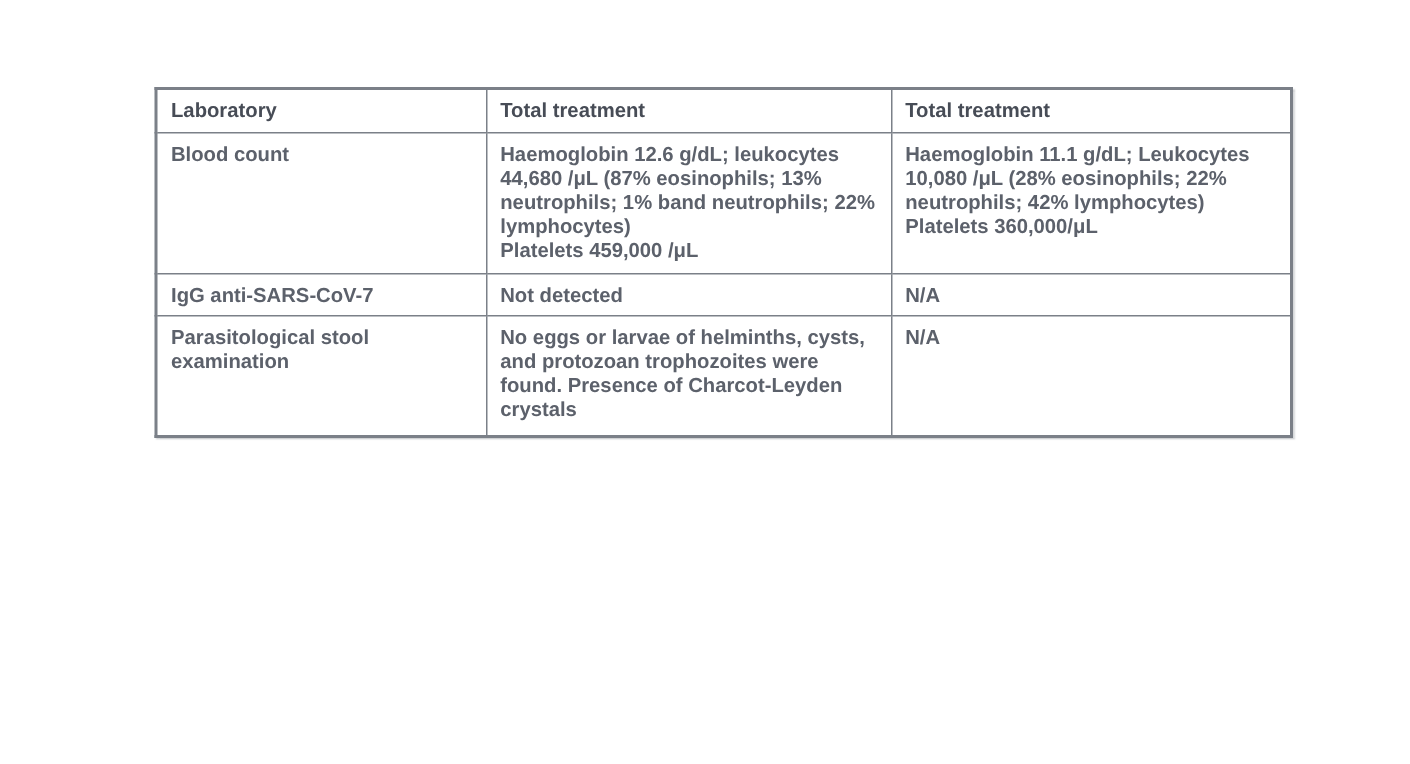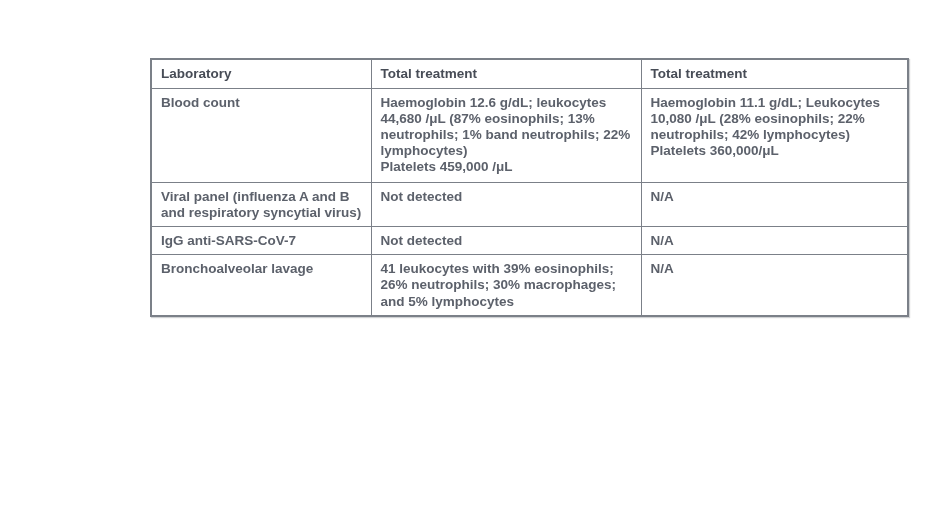--- a/index.html
+++ b/index.html
@@ -18,21 +18,20 @@
     left: 103px;
     top: 58px;
     width: 757px;
     border-collapse: collapse;
     table-layout: fixed;
     font-size: 13.5px;
     line-height: 16.2px;
     color: #5c616b;
     border: 2px solid #7b8088;
     box-shadow: 1px 1px 1px rgba(120,125,133,0.35);
-    margin-left: 47px;
   }
   table.lab-table col.c1 { width: 220px; }
   table.lab-table col.c2 { width: 270px; }
   table.lab-table col.c3 { width: 267px; }
   table.lab-table th, table.lab-table td {
     border: 1px solid #7b8088;
     text-align: left;
     vertical-align: top;
     padding: 6px 9px 5px 9px;
   }
@@ -70,30 +69,25 @@
       </tr>
     </thead>
     <tbody>
       <tr class="r-blood">
         <td><span class="italic"></span><span>Blood count</span></td>
         <td>Haemoglobin 12.6 g/dL; leukocytes 44,680 /μL (87% eosinophils; 13% neutrophils; 1% band neutrophils; 22% lymphocytes)
 Platelets 459,000 /μL</td>
         <td>Haemoglobin 11.1 g/dL; Leukocytes 10,080 /μL (28% eosinophils; 22% neutrophils; 42% lymphocytes)
 Platelets 360,000/μL</td>
       </tr>
-      <tr class="r-viral">
-        <td><span class="italic"></span><span>Viral panel (influenza A and B and respiratory syncytial virus)</span></td>
-        <td>Not detected</td>
-        <td>N/A</td>
-      </tr>
       <tr class="r-igg">
         <td><span class="italic"></span><span>IgG anti-SARS-CoV-7</span></td>
         <td>Not detected</td>
         <td>N/A</td>
       </tr>
-      <tr class="r-bal">
-        <td><span class="italic"></span><span>Bronchoalveolar lavage</span></td>
-        <td>41 leukocytes with 39% eosinophils; 26% neutrophils; 30% macrophages; and 5% lymphocytes</td>
+      <tr class="r-stool">
+        <td><span class="italic"></span><span>Parasitological stool examination</span></td>
+        <td>No eggs or larvae of helminths, cysts, and protozoan trophozoites were found. Presence of Charcot-Leyden crystals</td>
         <td>N/A</td>
       </tr>
     </tbody>
   </table>
 </div>
 
 </body></html>

